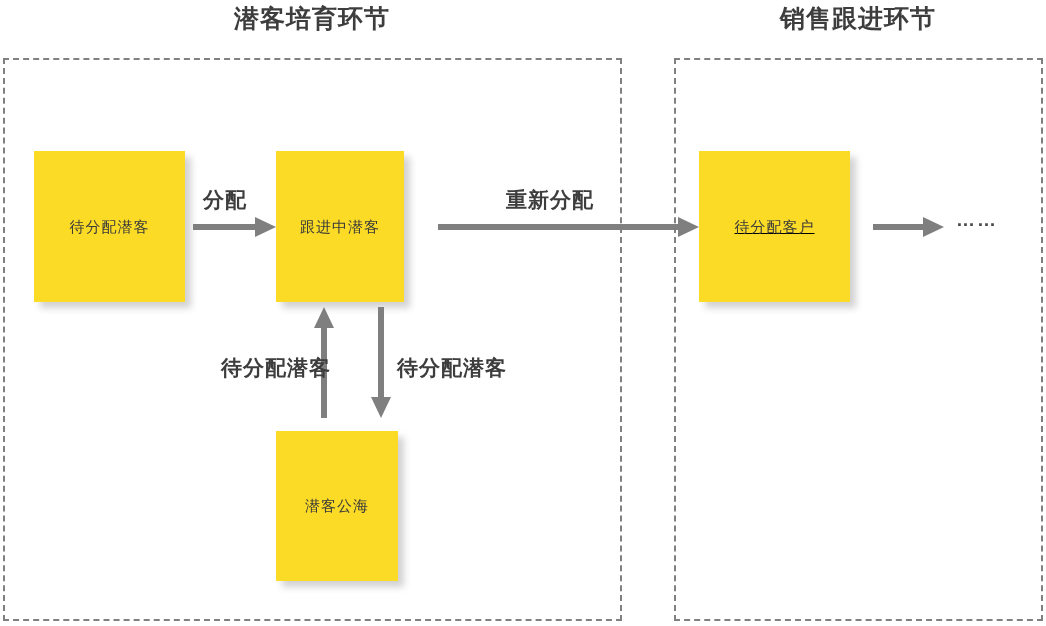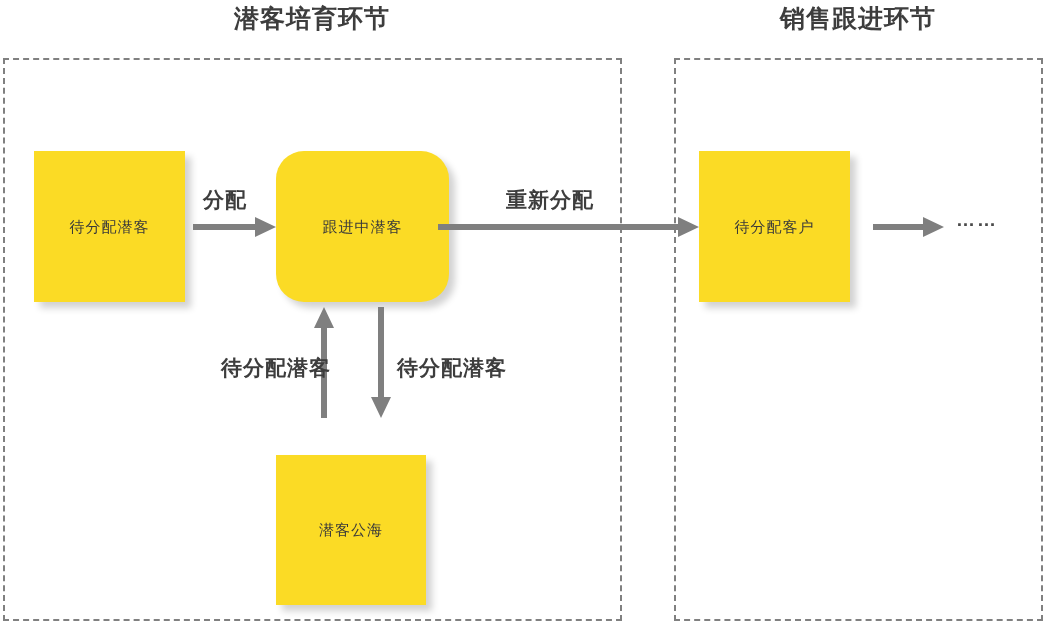--- a/index.html
+++ b/index.html
@@ -54,23 +54,23 @@
   }
   .node-label {
     font-size: 15px;
     color: #3a3a3a;
     letter-spacing: 1px;
     line-height: 1.2;
     text-align: center;
     white-space: nowrap;
   }
   #node-pending-lead  { left: 34px;  top: 151px; width: 151px; height: 151px; }
-  #node-following     { left: 276px; top: 151px; width: 173px; height: 151px; border-radius: 28px; }
-  #node-lead-pool     { left: 276px; top: 431px; width: 150px; height: 150px; margin-top: 24px; }
-  #node-pending-cust  { left: 699px; top: 151px; width: 151px; height: 151px; }
+  #node-following     { left: 276px; top: 151px; width: 128px; height: 151px; }
+  #node-lead-pool     { left: 276px; top: 431px; width: 122px; height: 150px; }
+  #node-pending-cust  { left: 699px; top: 151px; width: 151px; height: 151px; text-decoration: underline; }
 
   
   .arrow-h {
     position: absolute;
     height: 24px;
     display: block;
   }
   .arrow-v {
     position: absolute;
     width: 24px;

